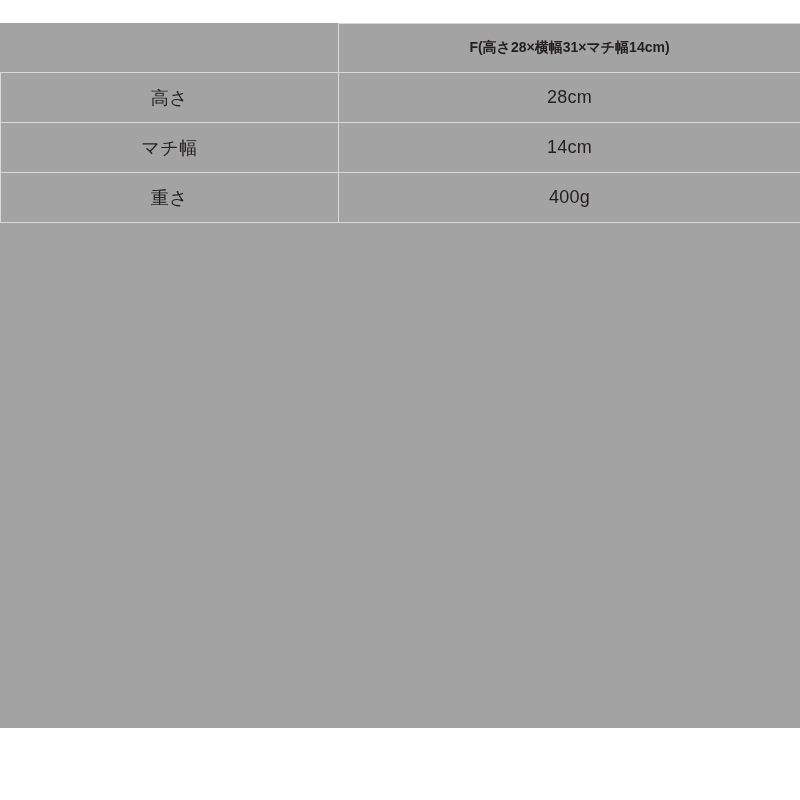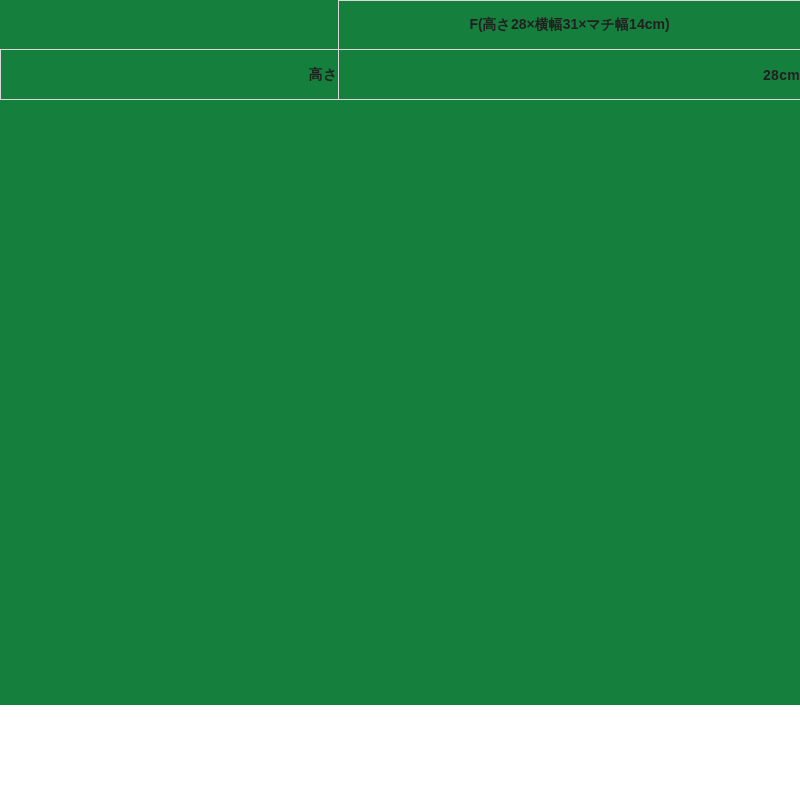--- a/index.html
+++ b/index.html
@@ -8,21 +8,22 @@
     width: 800px;
     height: 800px;
     background: #ffffff;
     font-family: "Liberation Sans", sans-serif;
   }
 
   .page {
     width: 800px;
     height: 705px;
     position: relative;
-    background: #15803d;
+    background: #a3a3a3;
+    margin-top: 23px;
   }
 
   table.spec-table {
     width: 800px;
     border-collapse: collapse;
     table-layout: fixed;
   }
 
   table.spec-table td,
   table.spec-table th {
@@ -46,23 +47,22 @@
   }
 
   tr.header-row .blank-cell {
     border-left: none;
     border-top: none;
   }
 
   
   tr.spec-row td {
     height: 49px;
-    font-size: 14px;
-    font-weight: bold;
-    text-align: right;
+    font-size: 18px;
+    font-weight: normal;
   }
 
   td.label-cell {
     letter-spacing: 0.5px;
   }
 
   td.value-cell {
     letter-spacing: 0.3px;
   }
 </style>
@@ -79,15 +79,23 @@
       <tr class="header-row">
         <th class="blank-cell"></th>
         <th class="value-cell">F(高さ28×横幅31×マチ幅14cm)</th>
       </tr>
     </thead>
     <tbody>
       <tr class="spec-row">
         <td class="label-cell">高さ</td>
         <td class="value-cell">28cm</td>
       </tr>
+      <tr class="spec-row">
+        <td class="label-cell">マチ幅</td>
+        <td class="value-cell">14cm</td>
+      </tr>
+      <tr class="spec-row">
+        <td class="label-cell">重さ</td>
+        <td class="value-cell">400g</td>
+      </tr>
     </tbody>
   </table>
 </div>
 
 </body></html>

